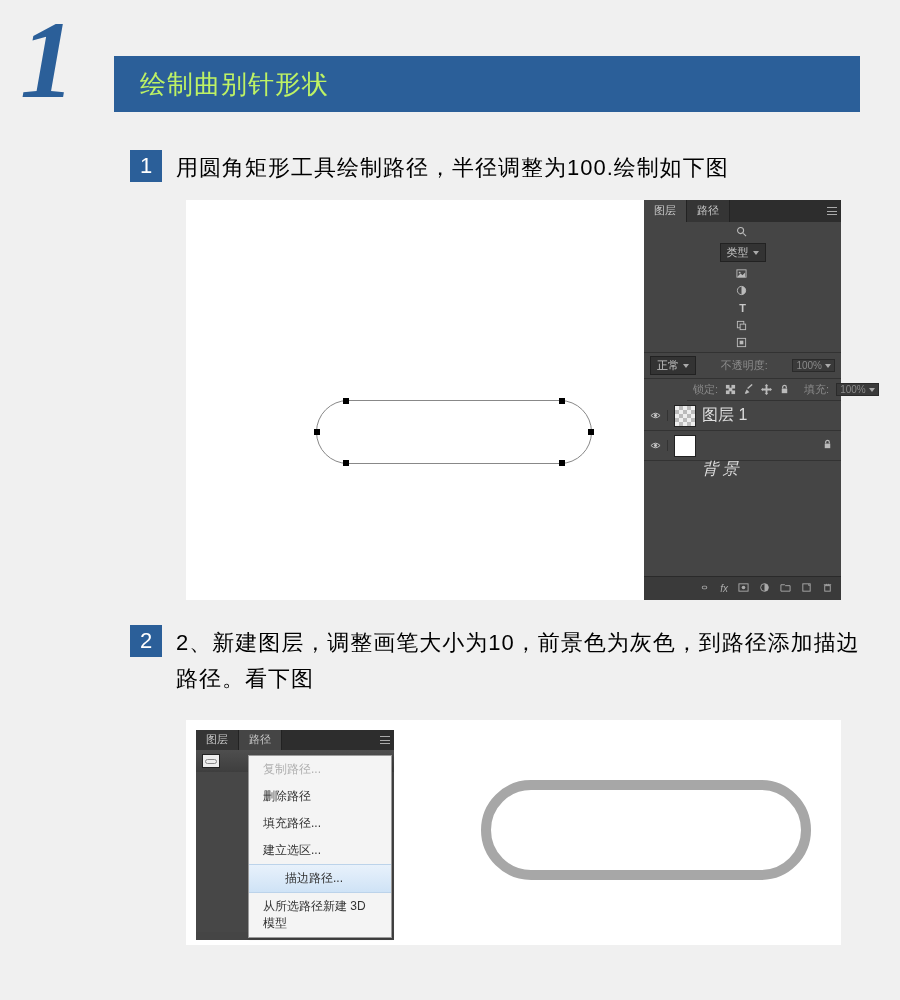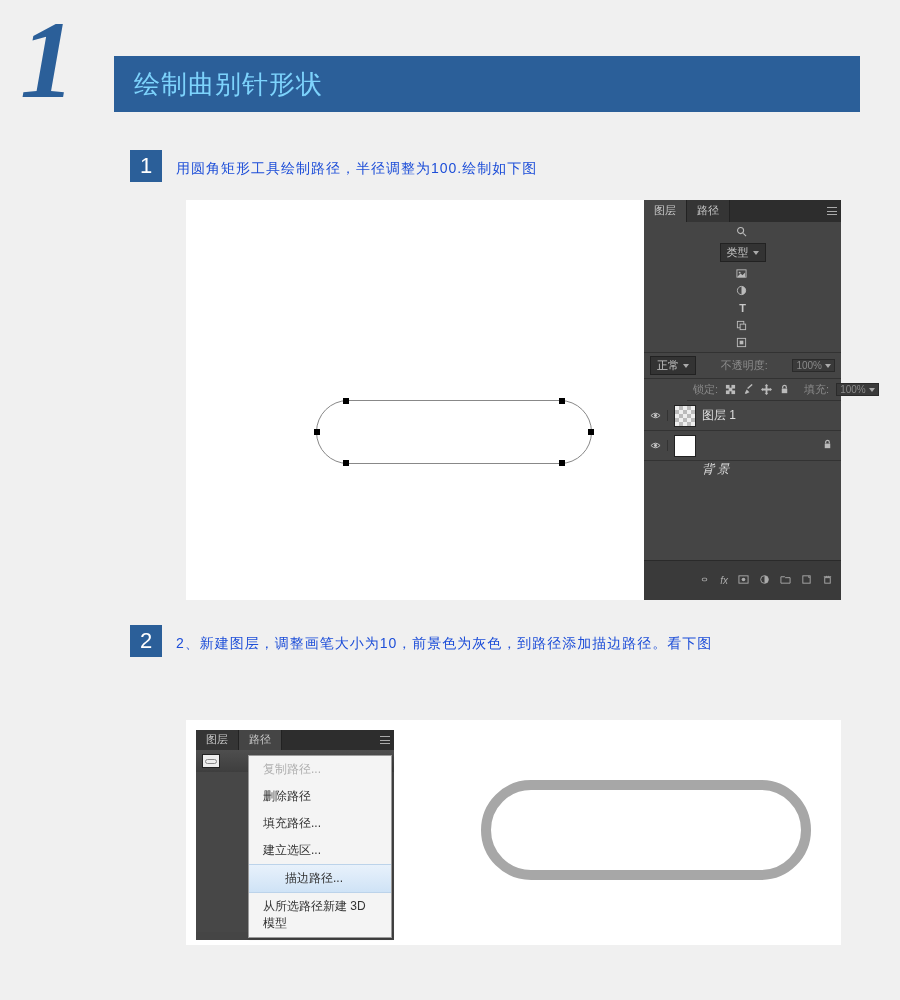--- a/index.html
+++ b/index.html
@@ -26,45 +26,45 @@
     line-height: 1;
   }
 
   .section-heading {
     position: absolute;
     top: 56px;
     left: 114px;
     width: 746px;
     height: 56px;
     background: #2b5f99;
-    color: #7dd3fc;
+    color: #bef264;
     font-size: 26px;
     display: flex;
     align-items: center;
-    padding-left: 20px;
+    padding-left: 26px;
     letter-spacing: 1px;
   }
 
   .step { position: absolute; left: 130px; right: 40px; }
   .step1-block { top: 150px; }
   .step2-block { top: 625px; }
 
   .step-row { display: flex; align-items: flex-start; gap: 14px; }
   .step-badge {
     width: 32px; height: 32px;
     background: #2b5f99;
     color: #fff;
     font-size: 22px;
     display: flex; align-items: center; justify-content: center;
     flex: 0 0 32px;
   }
   .step-text {
-    font-size: 14px;
+    font-size: 22px;
     line-height: 36px;
-    color: #1d4ed8;
+    color: #000000;
     letter-spacing: 1px;
   }
 
   
   .shot1 {
     position: absolute;
     top: 200px;
     left: 186px;
     width: 655px;
     height: 400px;
@@ -169,27 +169,27 @@
   }
   .thumb {
     width: 22px; height: 22px; margin: 0 6px;
     background: #fff; border: 1px solid #222;
   }
   .thumb.checker {
     background:
       linear-gradient(45deg,#bbb 25%,transparent 25%,transparent 75%,#bbb 75%) 0 0/8px 8px,
       linear-gradient(45deg,#bbb 25%,#eee 25%,#eee 75%,#bbb 75%) 4px 4px/8px 8px;
   }
-  .layer-name { font-size: 12px; color:#ddd; }
+  .layer-name { font-size: 16px; color:#ddd; }
   .layer-name.italic { font-style: italic; margin-top: 48px; }
   .lock-col { margin-left:auto; margin-right:8px; }
 
   .lp-bottom {
     position: absolute; bottom: 0; left:0; right:0;
-    height: 40px;
+    height: 24px;
     background: #3a3a3a;
     border-top: 1px solid #2a2a2a;
     display:flex; align-items:center; justify-content:flex-end;
     gap: 10px; padding: 0 8px;
     color:#aaa;
   }
 
   
   .shot2 {
     position: absolute;

